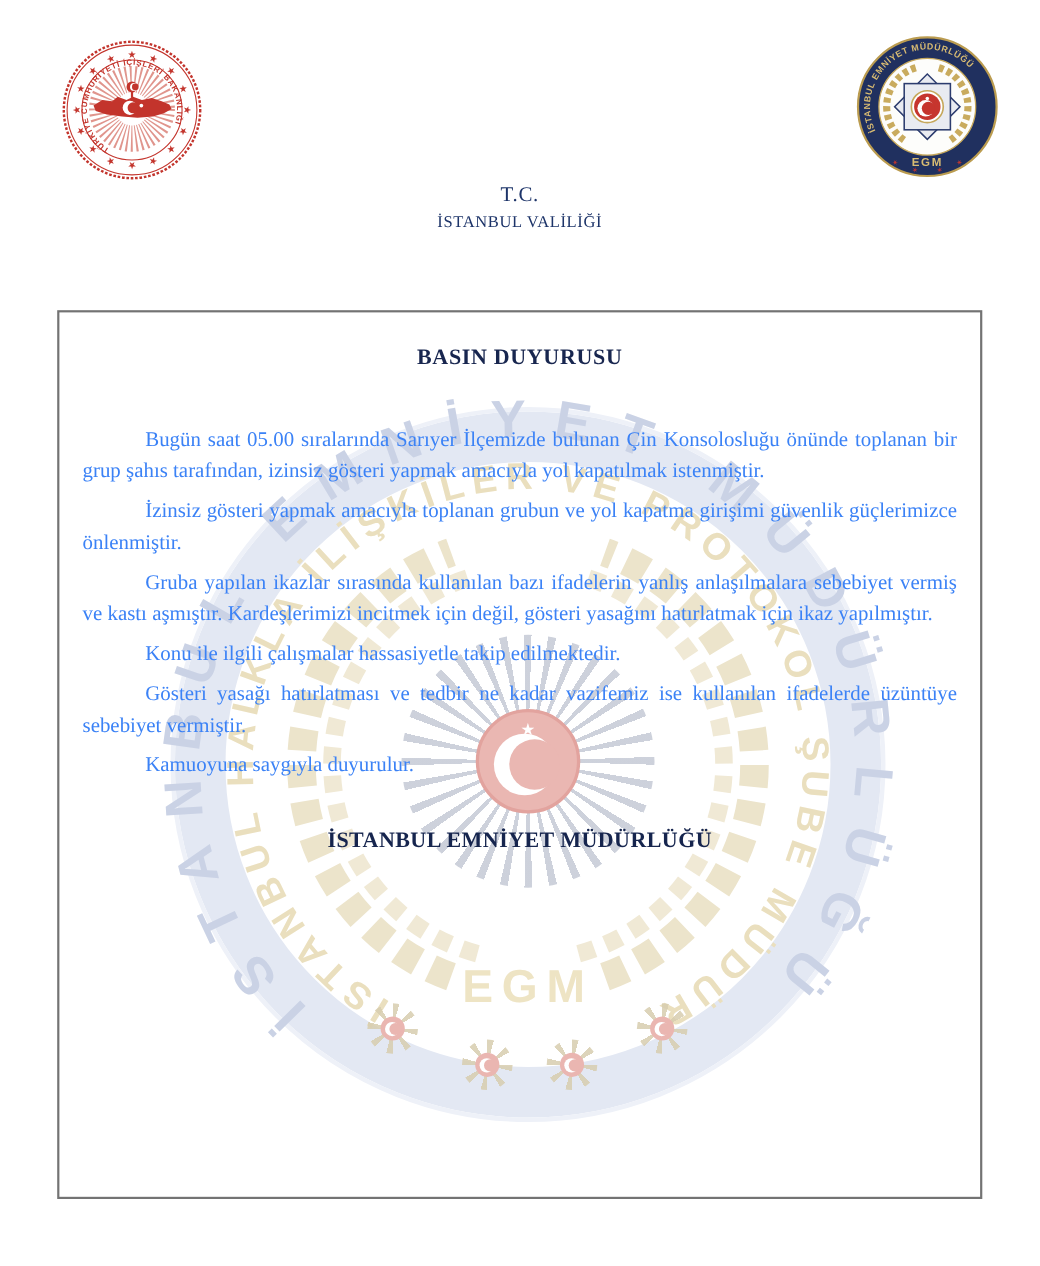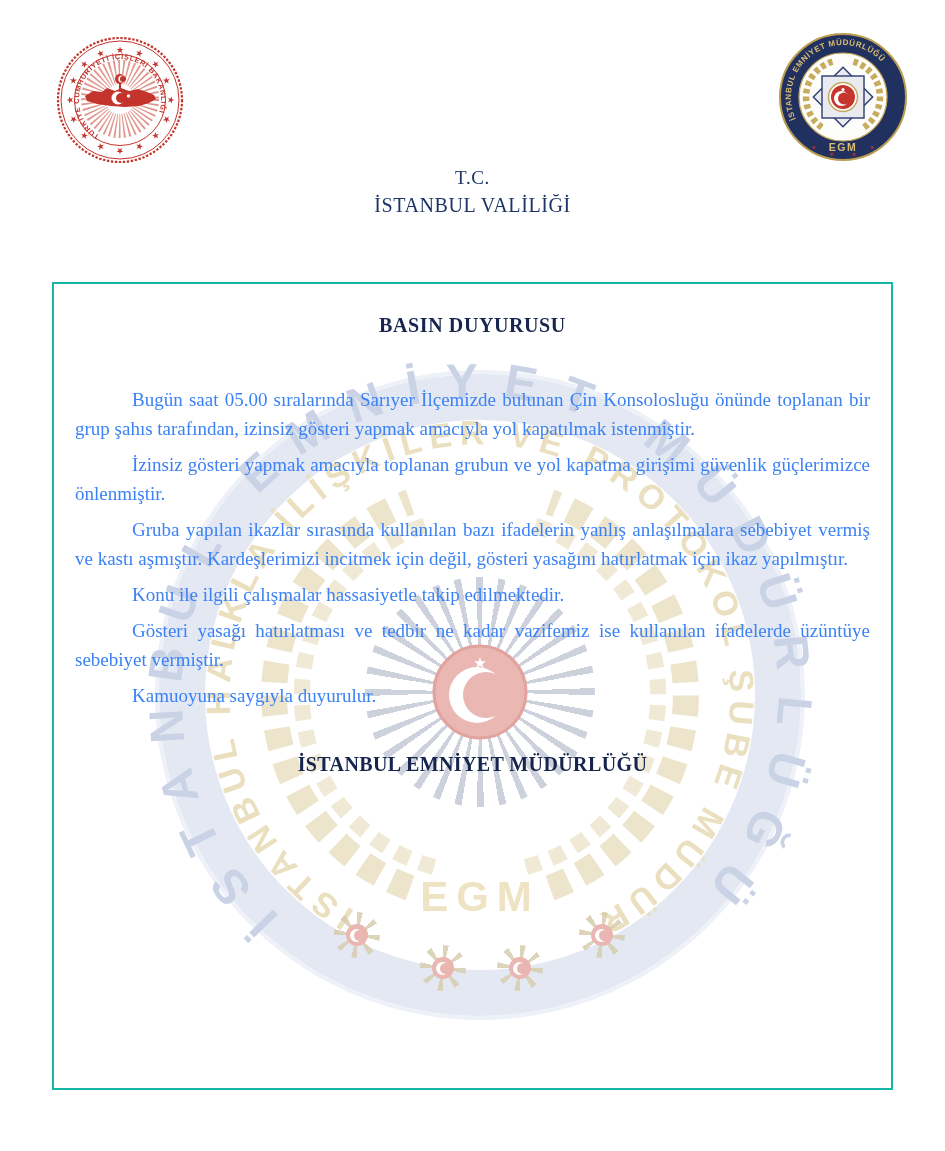--- a/index.html
+++ b/index.html
@@ -10,26 +10,26 @@
   .content{position:absolute;inset:0;z-index:1;}
 
   
   .logo-ministry{position:absolute;left:55px;top:35px;width:130px;height:130px;}
   .logo-police{position:absolute;left:778px;top:32px;width:130px;height:130px;}
 
   
   .doc-header{position:absolute;top:167px;left:0;width:945px;text-align:center;
               color:#1d3469;font-weight:normal;}
   .doc-header .l1{font-size:19px;letter-spacing:.6px;}
-  .doc-header .l2{font-size:20px;margin-top:5px;letter-spacing:.6px;}
+  .doc-header .l2{font-size:15px;margin-top:5px;letter-spacing:.6px;}
   .doc-header .l3{font-size:21px;margin-top:4px;}
 
   
   .notice-box{position:absolute;left:52px;top:282px;width:795px;height:804px;
-              border:2px solid #14b8a6;padding:0 21px;background:transparent;}
+              border:2px solid #737373;padding:0 21px;background:transparent;}
   .notice-title{text-align:center;margin-top:30px;font-size:20px;font-weight:bold;
                 color:#18264f;letter-spacing:.6px;}
   .notice-body{margin-top:48px;}
   .notice-body p{margin:0 0 7px 0;text-indent:57px;text-align:justify;
                  font-size:19px;line-height:29px;color:#3b82f6;}
   .notice-signature{margin-top:43px;text-align:center;font-size:20px;font-weight:bold;
                     color:#16254e;letter-spacing:.4px;}
 
   
   .wm-ring-svg{position:absolute;left:140px;top:355px;width:680px;height:680px;}

